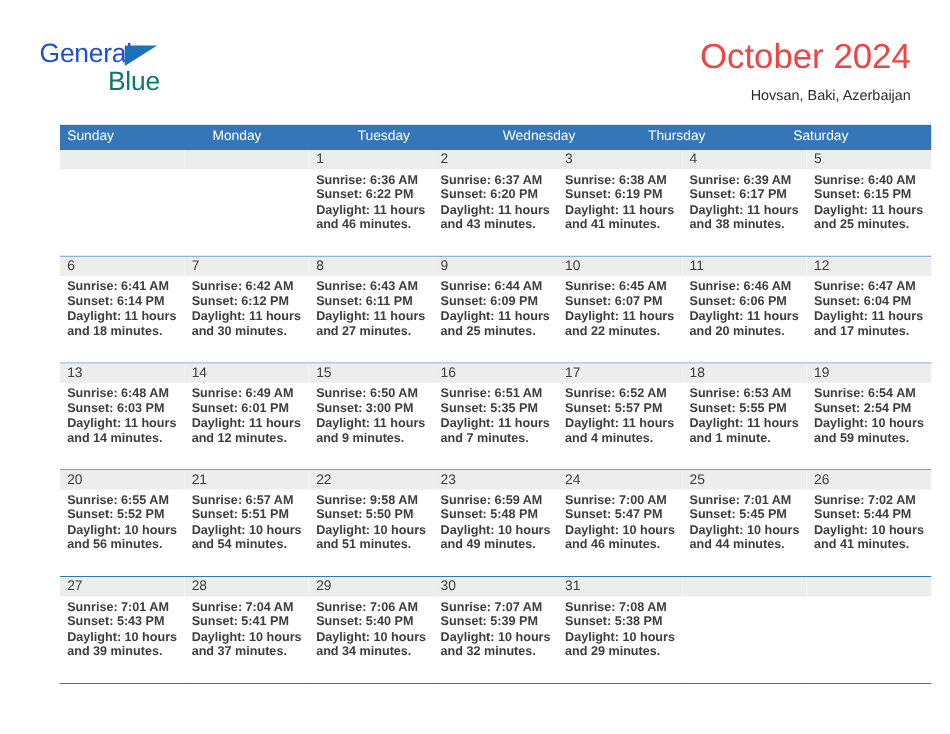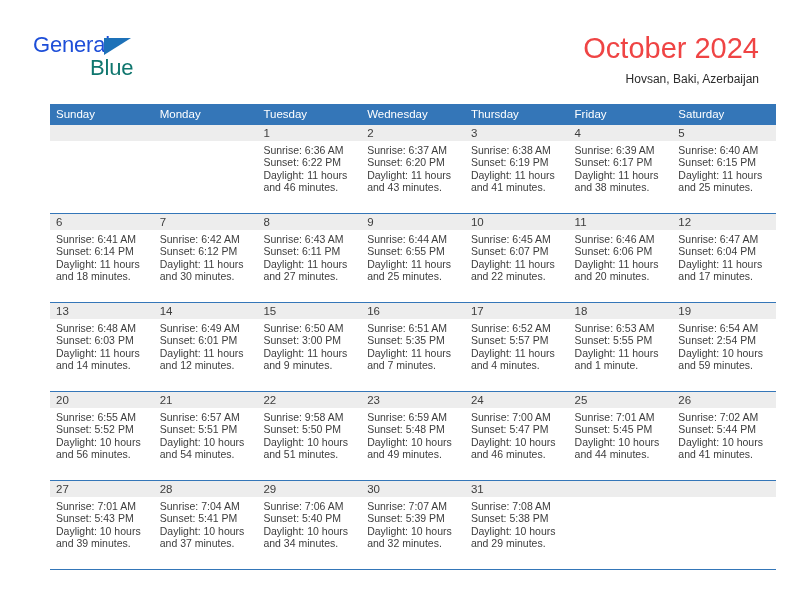--- a/index.html
+++ b/index.html
@@ -141,20 +141,21 @@
     white-space: nowrap;
   }
   .daycell.empty .daynum {
     background: #ededed;
   }
   .daycell .info {
     padding: 3px 5px 0 6px;
     box-sizing: border-box;
     height: 72px;
     overflow: hidden;
+    font-weight: bold;
   }
   .info-line {
     font-size: 10.5px;
     line-height: 12.4px;
     color: #3d3d3d;
     white-space: nowrap;
   }
 </style>
 </head>
 <body>
@@ -181,21 +182,20 @@
   </div>
 
   <div class="calendar">
 
     <div class="weekday-row">
       <div class="weekday">Sunday</div>
       <div class="weekday">Monday</div>
       <div class="weekday">Tuesday</div>
       <div class="weekday">Wednesday</div>
       <div class="weekday">Thursday</div>
-      <div class="weekday">Friday</div>
       <div class="weekday">Saturday</div>
     </div>
 
     <div id="weeks-container">
         <div class="week">
           <div class="week-inner">
             <div class="daycell empty">
               <div class="daynum"></div>
               <div class="info"></div>
             </div>
@@ -276,21 +276,21 @@
                 <div class="info-line">Sunrise: 6:43 AM</div>
                 <div class="info-line">Sunset: 6:11 PM</div>
                 <div class="info-line">Daylight: 11 hours</div>
                 <div class="info-line">and 27 minutes.</div>
               </div>
             </div>
             <div class="daycell">
               <div class="daynum">9</div>
               <div class="info">
                 <div class="info-line">Sunrise: 6:44 AM</div>
-                <div class="info-line">Sunset: 6:55 PM</div>
+                <div class="info-line">Sunset: 6:09 PM</div>
                 <div class="info-line">Daylight: 11 hours</div>
                 <div class="info-line">and 25 minutes.</div>
               </div>
             </div>
             <div class="daycell">
               <div class="daynum">10</div>
               <div class="info">
                 <div class="info-line">Sunrise: 6:45 AM</div>
                 <div class="info-line">Sunset: 6:07 PM</div>
                 <div class="info-line">Daylight: 11 hours</div>

